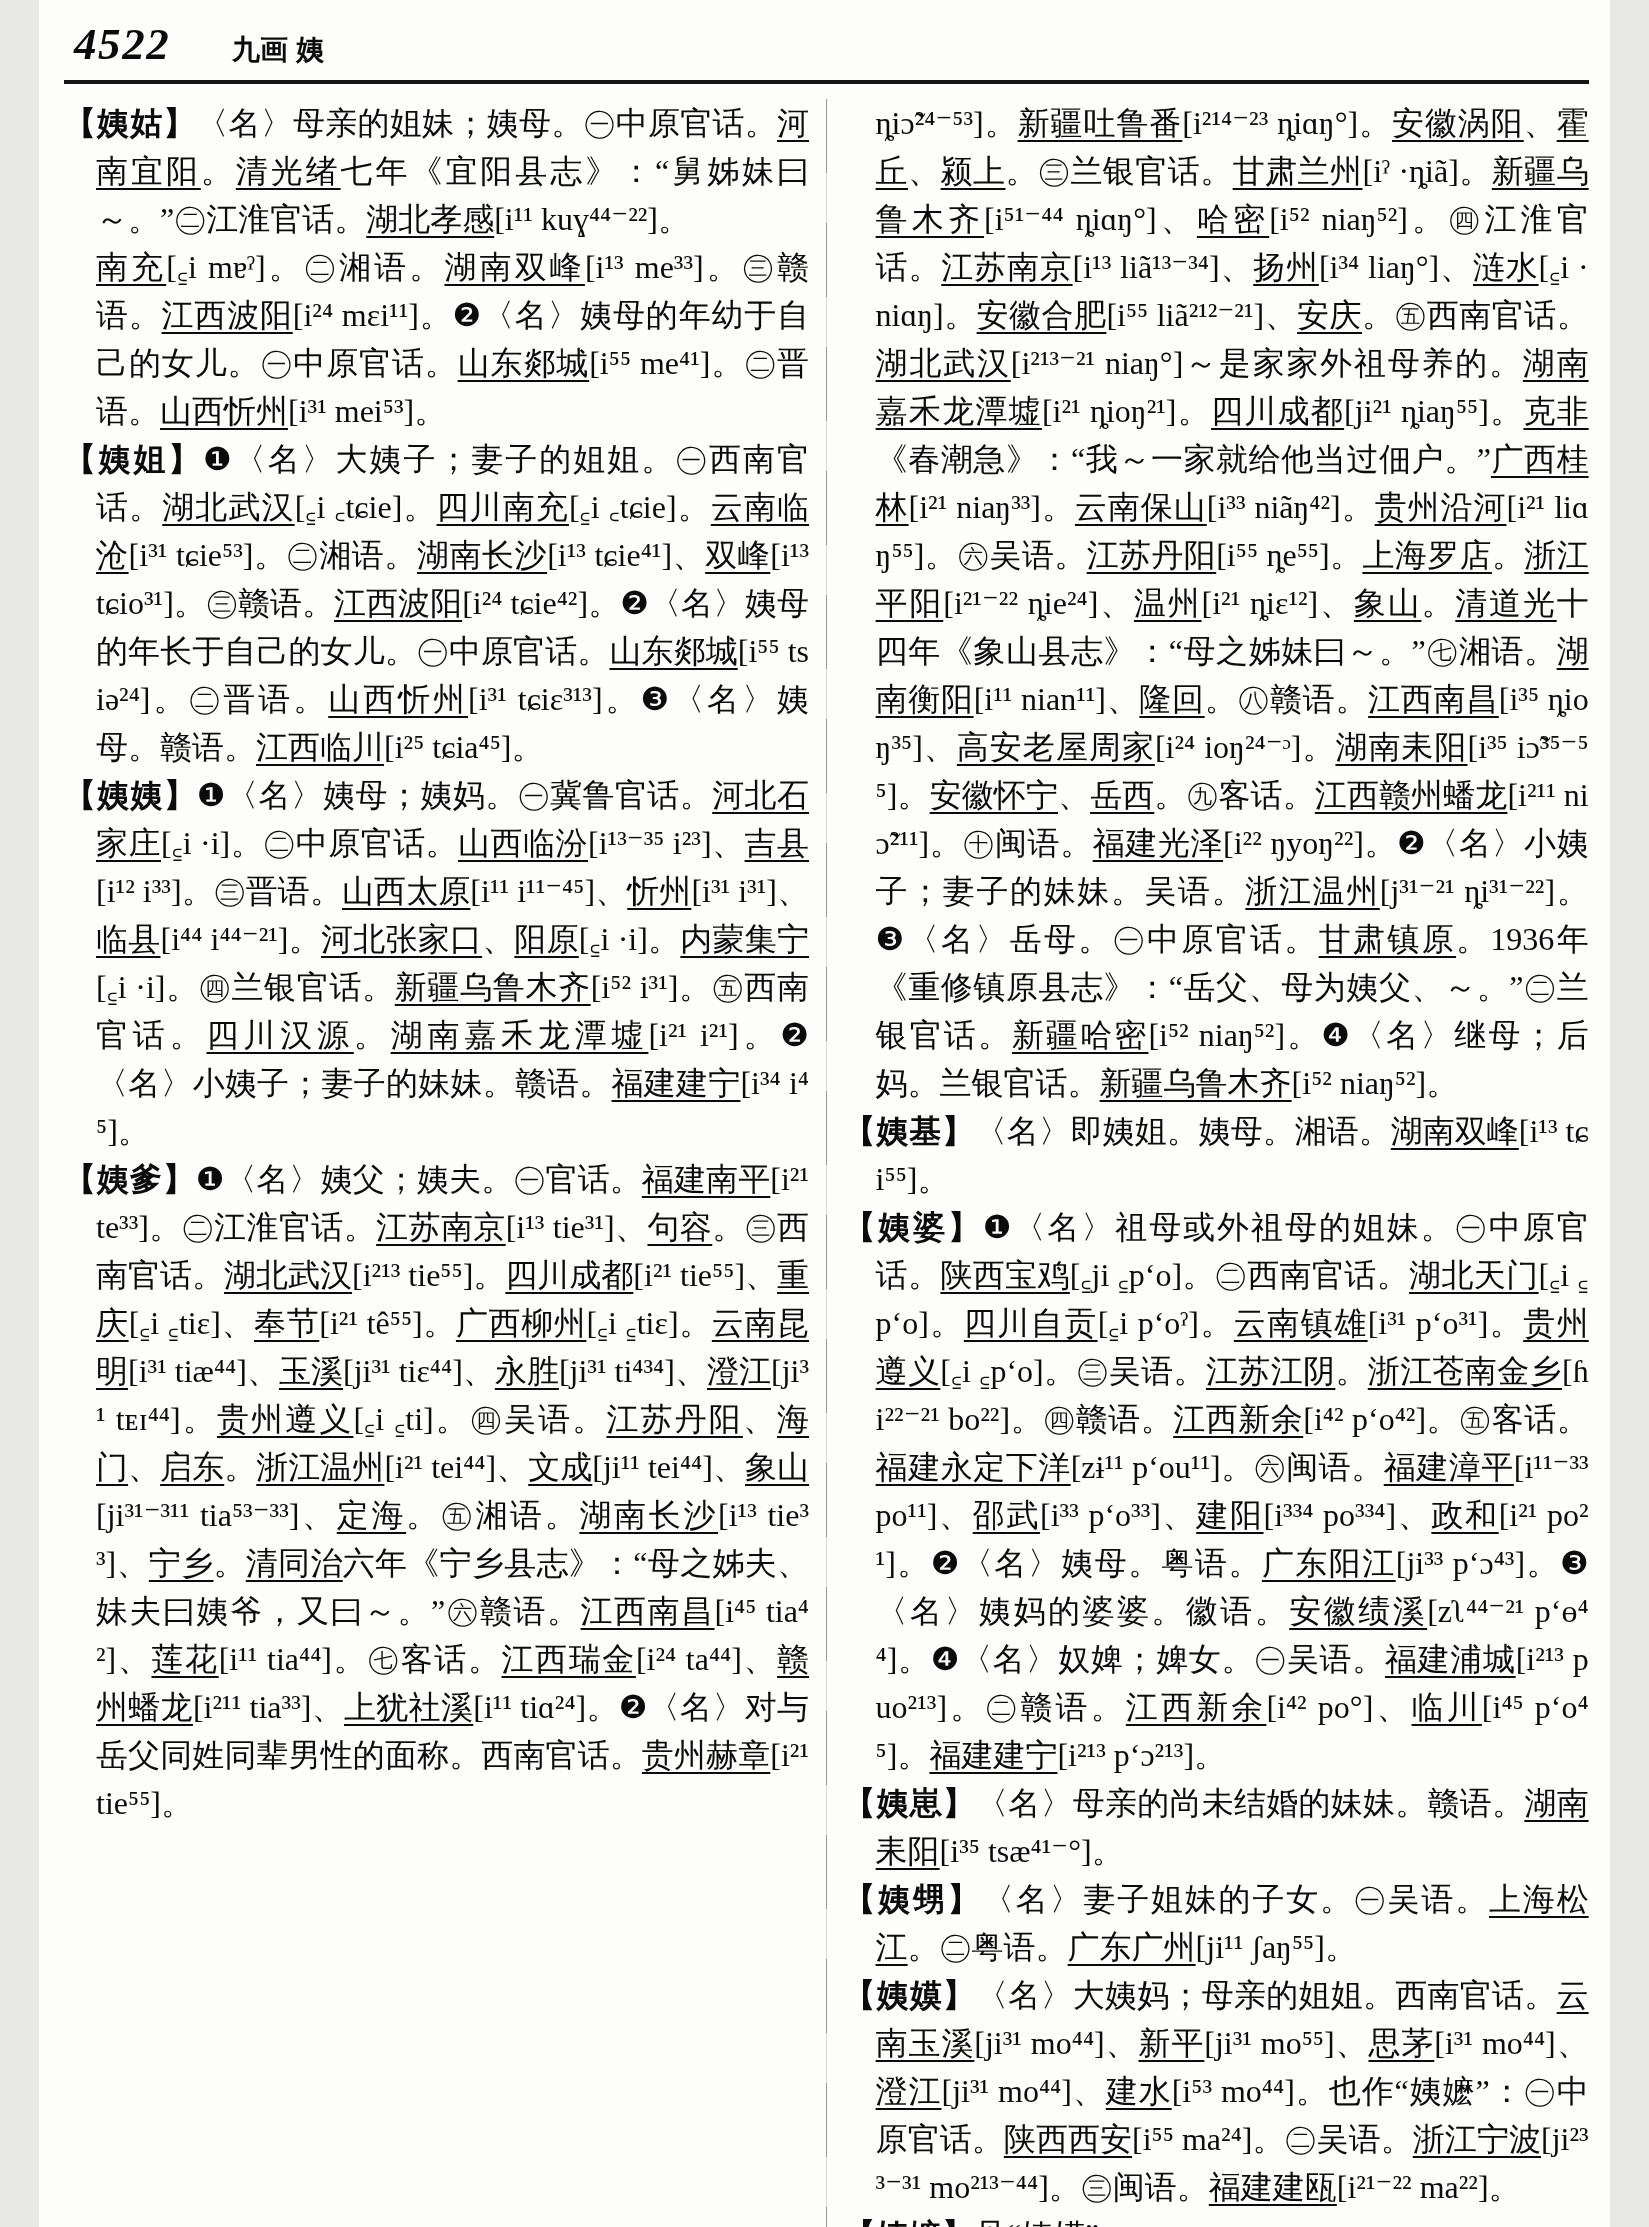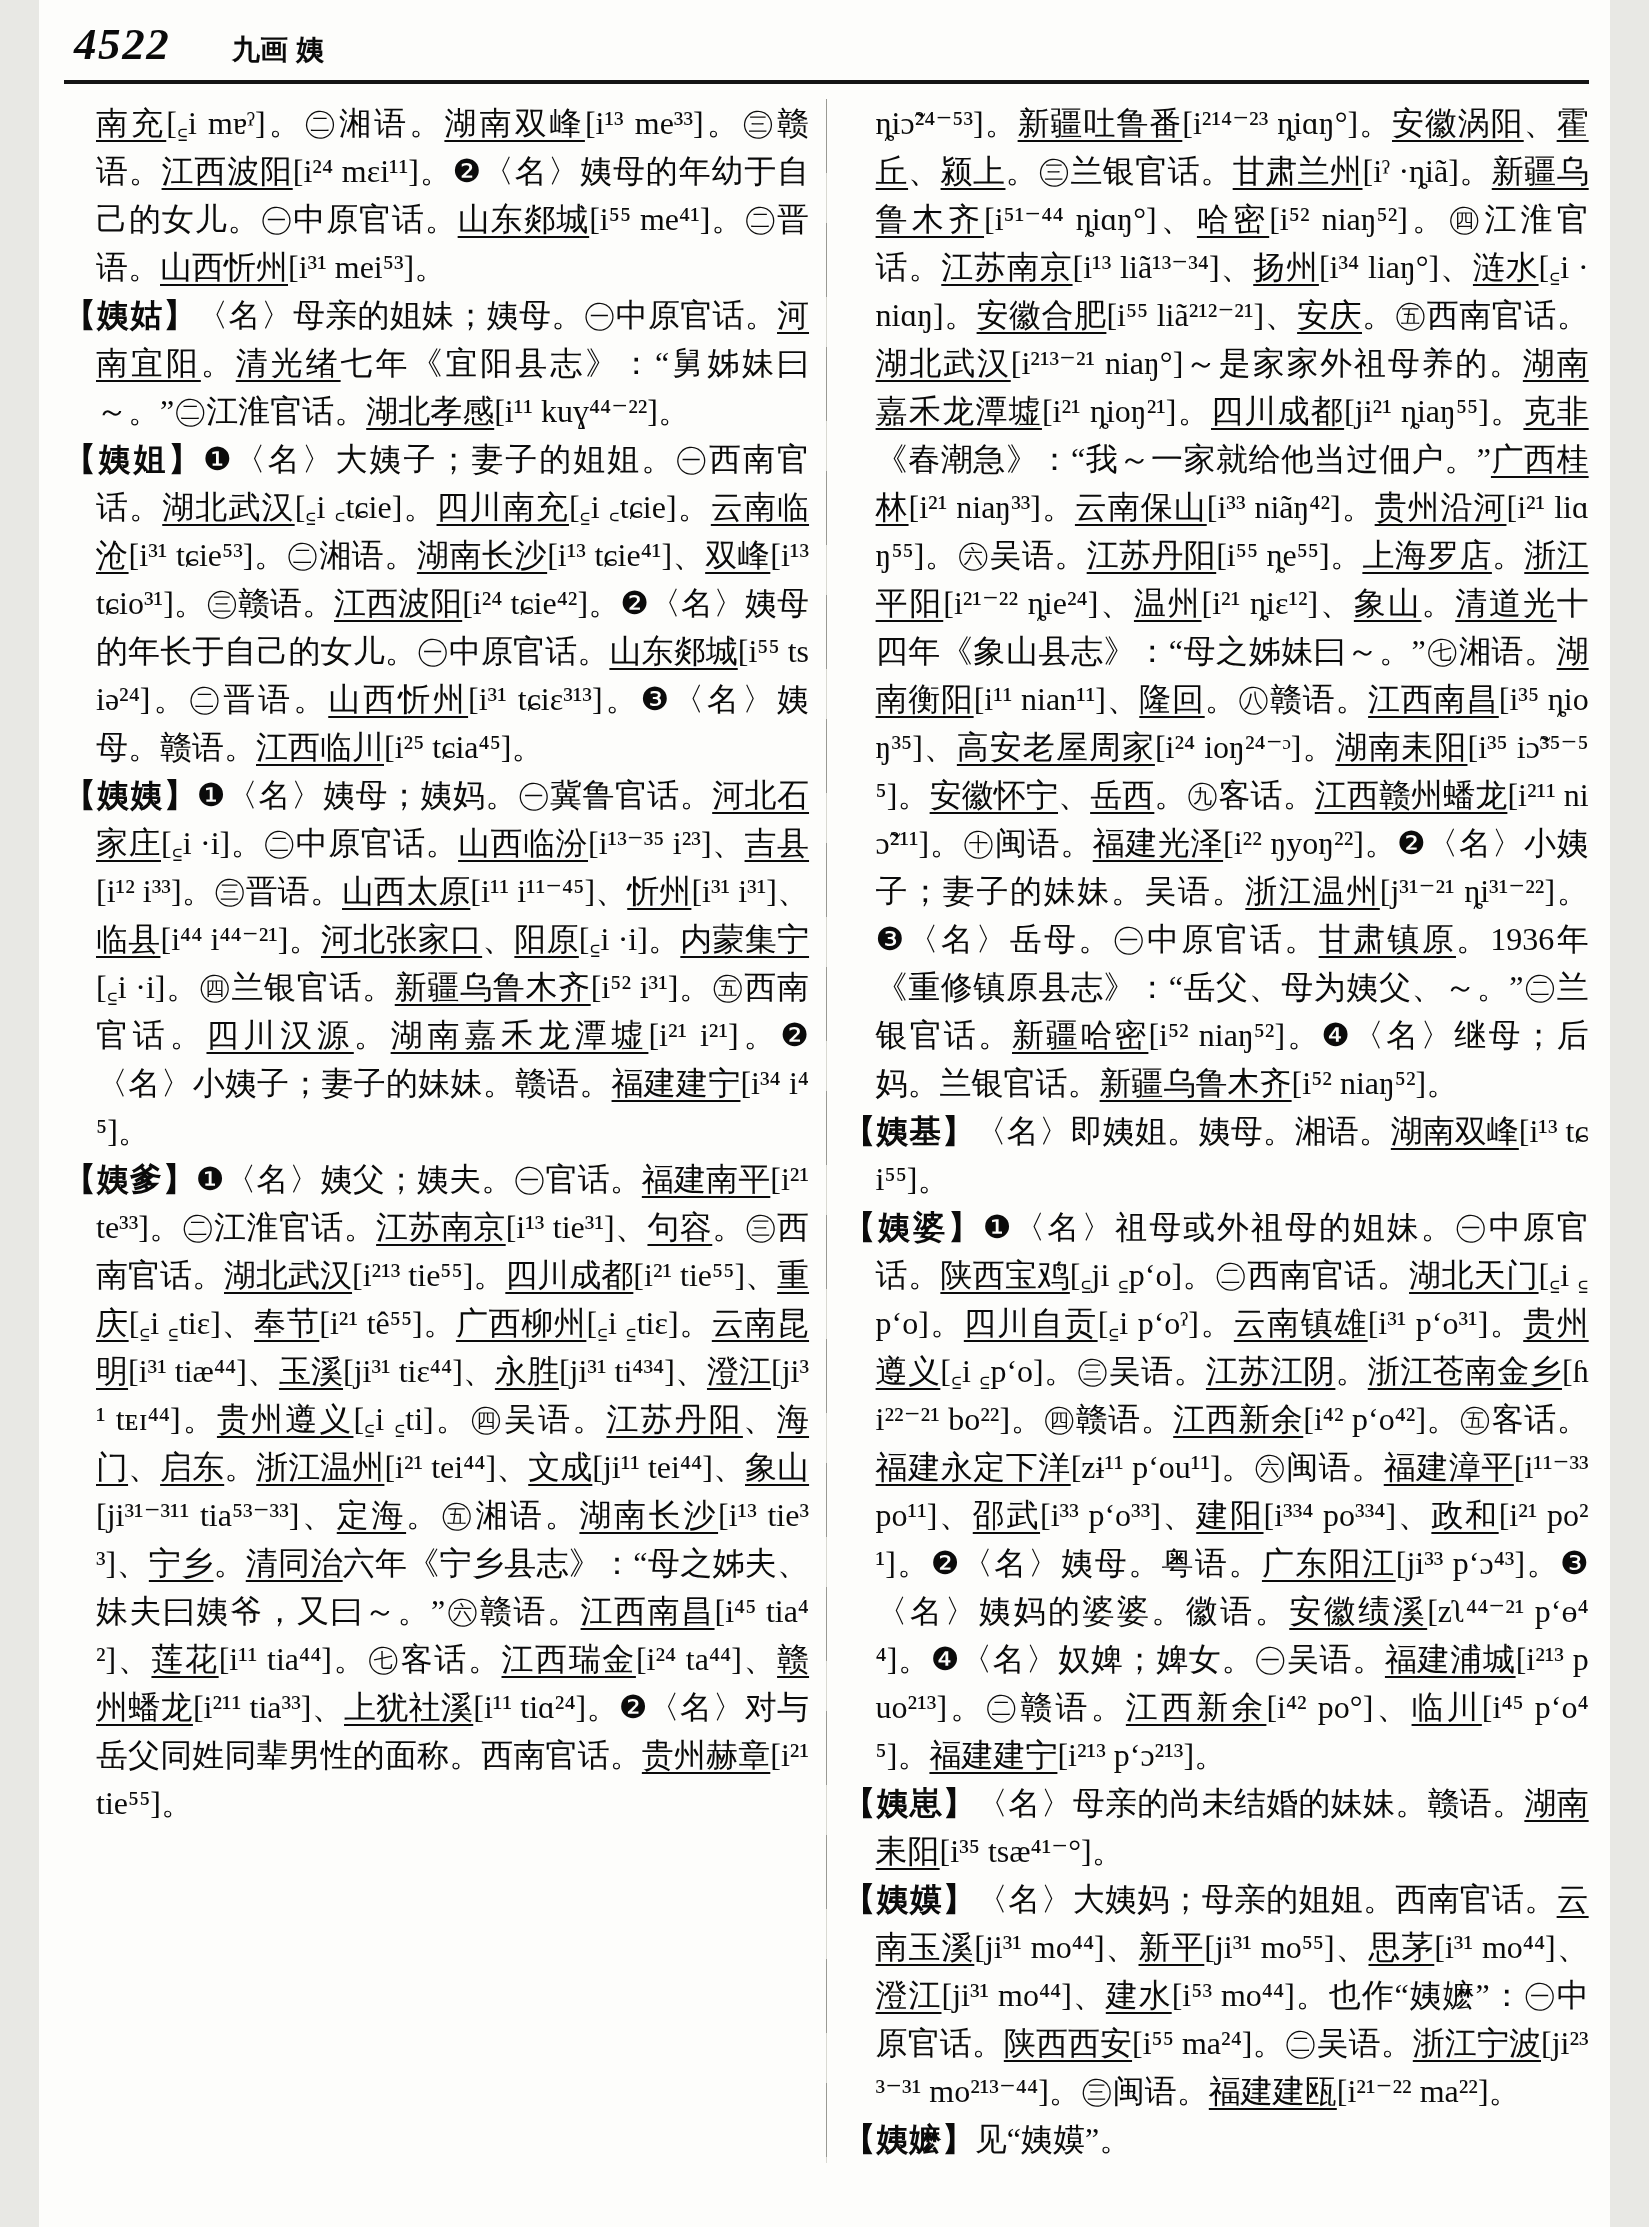--- a/index.html
+++ b/index.html
@@ -70,30 +70,31 @@
   <header>
     <span class="pageno">4522</span>
     <span>
       <span class="section">九画</span>
       <span class="headchar">姨</span>
     </span>
   </header>
   <div class="rule"></div>
   <div class="columns">
     <div class="column" id="col-left">
+        <p class="entry"><span class="head">【姨姑】</span>〈名〉母亲的姐妹；姨母。㊀中原官话。<u class="pn">河南宜阳</u>。<u class="pn">清光绪</u>七年《宜阳县志》：“舅姊妹曰～。”㊁江淮官话。<u class="pn">湖北孝感</u>[i¹¹ kuɣ⁴⁴⁻²²]。</p>
         <p class="entry cont"><u class="pn">南充</u>[꜁i mɐˀ]。㊁湘语。<u class="pn">湖南双峰</u>[i¹³ me³³]。㊂赣语。<u class="pn">江西波阳</u>[i²⁴ mɛi¹¹]。❷〈名〉姨母的年幼于自己的女儿。㊀中原官话。<u class="pn">山东郯城</u>[i⁵⁵ me⁴¹]。㊁晋语。<u class="pn">山西忻州</u>[i³¹ mei⁵³]。</p>
-        <p class="entry"><span class="head">【姨姑】</span>〈名〉母亲的姐妹；姨母。㊀中原官话。<u class="pn">河南宜阳</u>。<u class="pn">清光绪</u>七年《宜阳县志》：“舅姊妹曰～。”㊁江淮官话。<u class="pn">湖北孝感</u>[i¹¹ kuɣ⁴⁴⁻²²]。</p>
         <p class="entry"><span class="head">【姨姐】</span>❶〈名〉大姨子；妻子的姐姐。㊀西南官话。<u class="pn">湖北武汉</u>[꜁i ꜀tɕie]。<u class="pn">四川南充</u>[꜁i ꜀tɕie]。<u class="pn">云南临沧</u>[i³¹ tɕie⁵³]。㊁湘语。<u class="pn">湖南长沙</u>[i¹³ tɕie⁴¹]、<u class="pn">双峰</u>[i¹³ tɕio³¹]。㊂赣语。<u class="pn">江西波阳</u>[i²⁴ tɕie⁴²]。❷〈名〉姨母的年长于自己的女儿。㊀中原官话。<u class="pn">山东郯城</u>[i⁵⁵ tsiə²⁴]。㊁晋语。<u class="pn">山西忻州</u>[i³¹ tɕiɛ³¹³]。❸〈名〉姨母。赣语。<u class="pn">江西临川</u>[i²⁵ tɕia⁴⁵]。</p>
         <p class="entry"><span class="head">【姨姨】</span>❶〈名〉姨母；姨妈。㊀冀鲁官话。<u class="pn">河北石家庄</u>[꜁i ·i]。㊁中原官话。<u class="pn">山西临汾</u>[i¹³⁻³⁵ i²³]、<u class="pn">吉县</u>[i¹² i³³]。㊂晋语。<u class="pn">山西太原</u>[i¹¹ i¹¹⁻⁴⁵]、<u class="pn">忻州</u>[i³¹ i³¹]、<u class="pn">临县</u>[i⁴⁴ i⁴⁴⁻²¹]。<u class="pn">河北张家口</u>、<u class="pn">阳原</u>[꜁i ·i]。<u class="pn">内蒙集宁</u>[꜁i ·i]。㊃兰银官话。<u class="pn">新疆乌鲁木齐</u>[i⁵² i³¹]。㊄西南官话。<u class="pn">四川汉源</u>。<u class="pn">湖南嘉禾龙潭墟</u>[i²¹ i²¹]。❷〈名〉小姨子；妻子的妹妹。赣语。<u class="pn">福建建宁</u>[i³⁴ i⁴⁵]。</p>
         <p class="entry"><span class="head">【姨爹】</span>❶〈名〉姨父；姨夫。㊀官话。<u class="pn">福建南平</u>[i²¹ te³³]。㊁江淮官话。<u class="pn">江苏南京</u>[i¹³ tie³¹]、<u class="pn">句容</u>。㊂西南官话。<u class="pn">湖北武汉</u>[i²¹³ tie⁵⁵]。<u class="pn">四川成都</u>[i²¹ tie⁵⁵]、<u class="pn">重庆</u>[꜁i ꜁tiɛ]、<u class="pn">奉节</u>[i²¹ tê⁵⁵]。<u class="pn">广西柳州</u>[꜁i ꜁tiɛ]。<u class="pn">云南昆明</u>[i³¹ tiæ⁴⁴]、<u class="pn">玉溪</u>[ji³¹ tiɛ⁴⁴]、<u class="pn">永胜</u>[ji³¹ ti⁴³⁴]、<u class="pn">澄江</u>[ji³¹ tᴇɪ⁴⁴]。<u class="pn">贵州遵义</u>[꜁i ꜁ti]。㊃吴语。<u class="pn">江苏丹阳</u>、<u class="pn">海门</u>、<u class="pn">启东</u>。<u class="pn">浙江温州</u>[i²¹ tei⁴⁴]、<u class="pn">文成</u>[ji¹¹ tei⁴⁴]、<u class="pn">象山</u>[ji³¹⁻³¹¹ tia⁵³⁻³³]、<u class="pn">定海</u>。㊄湘语。<u class="pn">湖南长沙</u>[i¹³ tie³³]、<u class="pn">宁乡</u>。<u class="pn">清同治</u>六年《宁乡县志》：“母之姊夫、妹夫曰姨爷，又曰～。”㊅赣语。<u class="pn">江西南昌</u>[i⁴⁵ tia⁴²]、<u class="pn">莲花</u>[i¹¹ tia⁴⁴]。㊆客话。<u class="pn">江西瑞金</u>[i²⁴ ta⁴⁴]、<u class="pn">赣州蟠龙</u>[i²¹¹ tia³³]、<u class="pn">上犹社溪</u>[i¹¹ tiɑ²⁴]。❷〈名〉对与岳父同姓同辈男性的面称。西南官话。<u class="pn">贵州赫章</u>[i²¹ tie⁵⁵]。</p>
       </div>
     <div class="divider"></div>
     <div class="column" id="col-right">
         <p class="entry cont">ȵiɔ̃²⁴⁻⁵³]。<u class="pn">新疆吐鲁番</u>[i²¹⁴⁻²³ ȵiɑŋ°]。<u class="pn">安徽涡阳</u>、<u class="pn">霍丘</u>、<u class="pn">颍上</u>。㊂兰银官话。<u class="pn">甘肃兰州</u>[iˀ ·ȵiã]。<u class="pn">新疆乌鲁木齐</u>[i⁵¹⁻⁴⁴ ȵiɑŋ°]、<u class="pn">哈密</u>[i⁵² niaŋ⁵²]。㊃江淮官话。<u class="pn">江苏南京</u>[i¹³ liã¹³⁻³⁴]、<u class="pn">扬州</u>[i³⁴ liaŋ°]、<u class="pn">涟水</u>[꜁i ·niɑŋ]。<u class="pn">安徽合肥</u>[i⁵⁵ liã²¹²⁻²¹]、<u class="pn">安庆</u>。㊄西南官话。<u class="pn">湖北武汉</u>[i²¹³⁻²¹ niaŋ°]～是家家外祖母养的。<u class="pn">湖南嘉禾龙潭墟</u>[i²¹ ȵioŋ²¹]。<u class="pn">四川成都</u>[ji²¹ ȵiaŋ⁵⁵]。<u class="pn">克非</u>《春潮急》：“我～一家就给他当过佃户。”<u class="pn">广西桂林</u>[i²¹ niaŋ³³]。<u class="pn">云南保山</u>[i³³ niãŋ⁴²]。<u class="pn">贵州沿河</u>[i²¹ liɑŋ⁵⁵]。㊅吴语。<u class="pn">江苏丹阳</u>[i⁵⁵ ȵe⁵⁵]。<u class="pn">上海罗店</u>。<u class="pn">浙江平阳</u>[i²¹⁻²² ȵie²⁴]、<u class="pn">温州</u>[i²¹ ȵiɛ¹²]、<u class="pn">象山</u>。<u class="pn">清道光</u>十四年《象山县志》：“母之姊妹曰～。”㊆湘语。<u class="pn">湖南衡阳</u>[i¹¹ nian¹¹]、<u class="pn">隆回</u>。㊇赣语。<u class="pn">江西南昌</u>[i³⁵ ȵioŋ³⁵]、<u class="pn">高安老屋周家</u>[i²⁴ ioŋ²⁴⁻ᵓ]。<u class="pn">湖南耒阳</u>[i³⁵ iɔ̃³⁵⁻⁵⁵]。<u class="pn">安徽怀宁</u>、<u class="pn">岳西</u>。㊈客话。<u class="pn">江西赣州蟠龙</u>[i²¹¹ niɔ̃²¹¹]。㊉闽语。<u class="pn">福建光泽</u>[i²² ŋyoŋ²²]。❷〈名〉小姨子；妻子的妹妹。吴语。<u class="pn">浙江温州</u>[j³¹⁻²¹ ȵi³¹⁻²²]。❸〈名〉岳母。㊀中原官话。<u class="pn">甘肃镇原</u>。1936年《重修镇原县志》：“岳父、母为姨父、～。”㊁兰银官话。<u class="pn">新疆哈密</u>[i⁵² niaŋ⁵²]。❹〈名〉继母；后妈。兰银官话。<u class="pn">新疆乌鲁木齐</u>[i⁵² niaŋ⁵²]。</p>
         <p class="entry"><span class="head">【姨基】</span>〈名〉即姨姐。姨母。湘语。<u class="pn">湖南双峰</u>[i¹³ tɕi⁵⁵]。</p>
         <p class="entry"><span class="head">【姨婆】</span>❶〈名〉祖母或外祖母的姐妹。㊀中原官话。<u class="pn">陕西宝鸡</u>[꜁ji ꜁pʻo]。㊁西南官话。<u class="pn">湖北天门</u>[꜁i ꜁pʻo]。<u class="pn">四川自贡</u>[꜁i pʻoˀ]。<u class="pn">云南镇雄</u>[i³¹ pʻo³¹]。<u class="pn">贵州遵义</u>[꜁i ꜁pʻo]。㊂吴语。<u class="pn">江苏江阴</u>。<u class="pn">浙江苍南金乡</u>[ɦi²²⁻²¹ bo²²]。㊃赣语。<u class="pn">江西新余</u>[i⁴² pʻo⁴²]。㊄客话。<u class="pn">福建永定下洋</u>[zɨ¹¹ pʻou¹¹]。㊅闽语。<u class="pn">福建漳平</u>[i¹¹⁻³³ po¹¹]、<u class="pn">邵武</u>[i³³ pʻo³³]、<u class="pn">建阳</u>[i³³⁴ po³³⁴]、<u class="pn">政和</u>[i²¹ po²¹]。❷〈名〉姨母。粤语。<u class="pn">广东阳江</u>[ji³³ pʻɔ⁴³]。❸〈名〉姨妈的婆婆。徽语。<u class="pn">安徽绩溪</u>[zʅ⁴⁴⁻²¹ pʻɵ⁴⁴]。❹〈名〉奴婢；婢女。㊀吴语。<u class="pn">福建浦城</u>[i²¹³ puo²¹³]。㊁赣语。<u class="pn">江西新余</u>[i⁴² po°]、<u class="pn">临川</u>[i⁴⁵ pʻo⁴⁵]。<u class="pn">福建建宁</u>[i²¹³ pʻɔ²¹³]。</p>
         <p class="entry"><span class="head">【姨崽】</span>〈名〉母亲的尚未结婚的妹妹。赣语。<u class="pn">湖南耒阳</u>[i³⁵ tsæ⁴¹⁻°]。</p>
+        <p class="entry"><span class="head">【姨甥】</span>〈名〉妻子姐妹的子女。㊀吴语。<u class="pn">上海松江</u>。㊁粤语。<u class="pn">广东广州</u>[ji¹¹ ʃaŋ⁵⁵]。</p>
         <p class="entry"><span class="head">【姨嫫】</span>〈名〉大姨妈；母亲的姐姐。西南官话。<u class="pn">云南玉溪</u>[ji³¹ mo⁴⁴]、<u class="pn">新平</u>[ji³¹ mo⁵⁵]、<u class="pn">思茅</u>[i³¹ mo⁴⁴]、<u class="pn">澄江</u>[ji³¹ mo⁴⁴]、<u class="pn">建水</u>[i⁵³ mo⁴⁴]。也作“姨嬷”：㊀中原官话。<u class="pn">陕西西安</u>[i⁵⁵ ma²⁴]。㊁吴语。<u class="pn">浙江宁波</u>[ji²³³⁻³¹ mo²¹³⁻⁴⁴]。㊂闽语。<u class="pn">福建建瓯</u>[i²¹⁻²² ma²²]。</p>
         <p class="entry"><span class="head">【姨嬷】</span>见“姨嫫”。</p>
       </div>
   </div>
 </div>
 
 
 </body></html>

